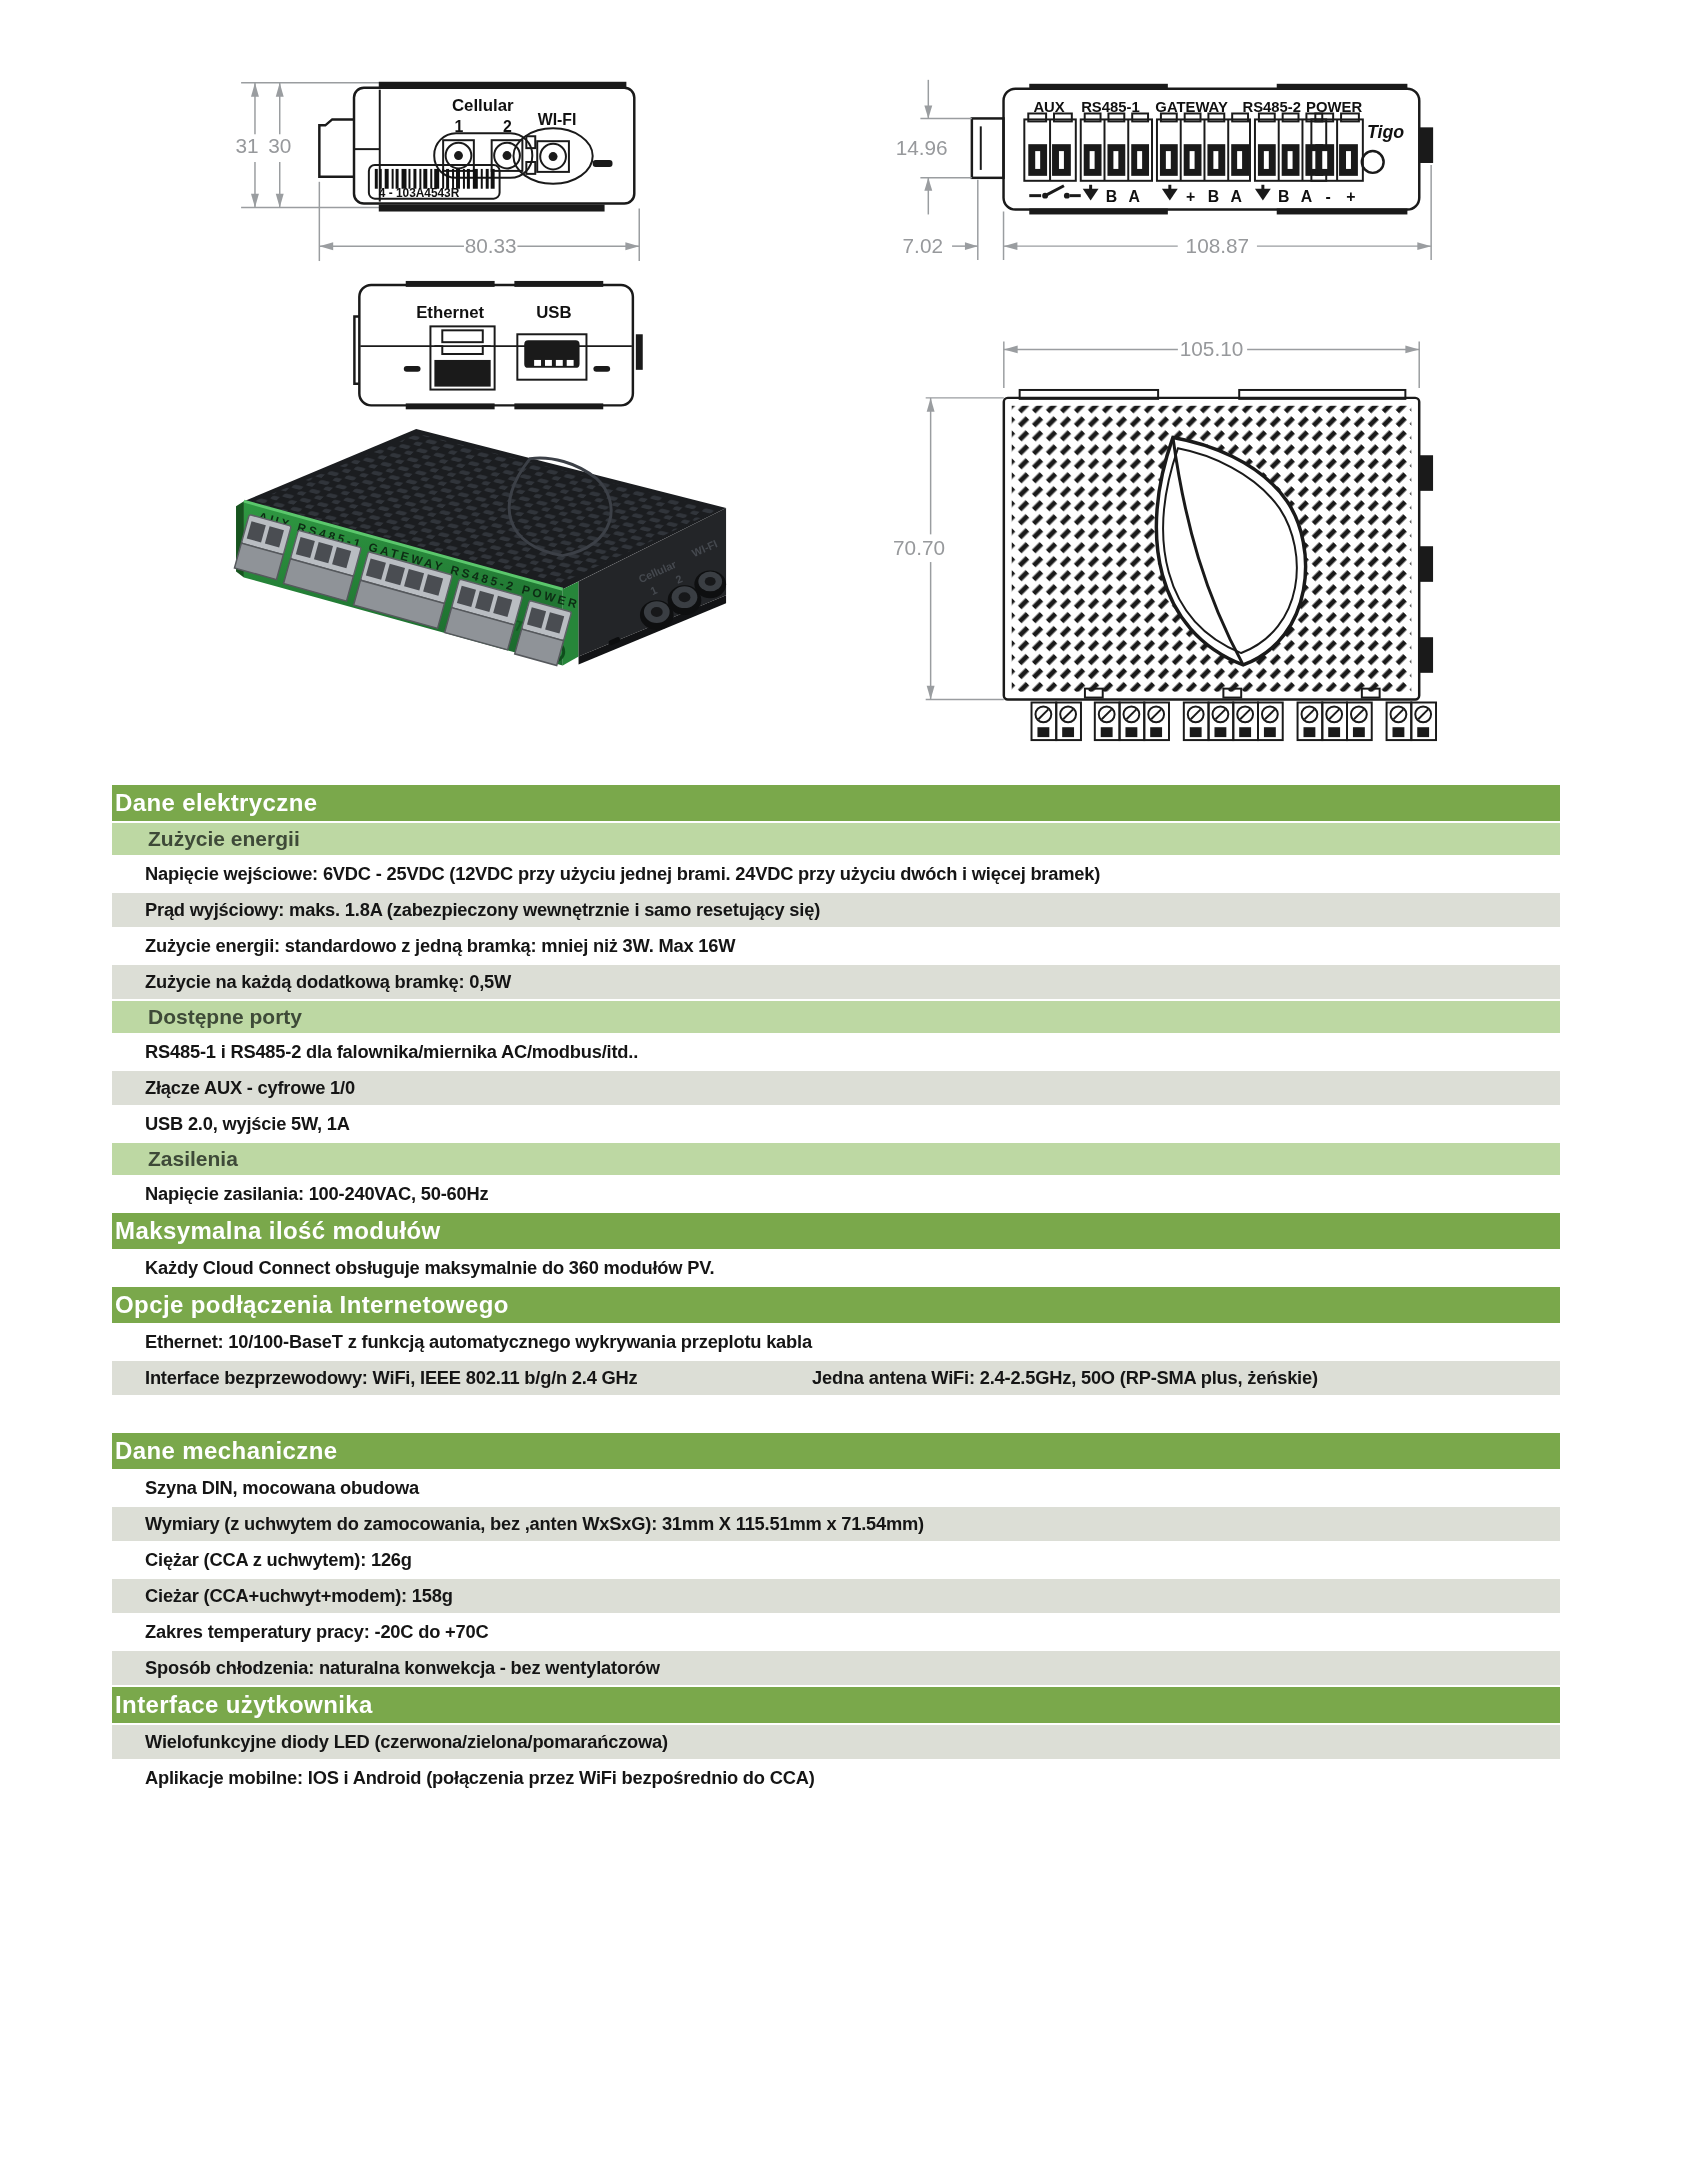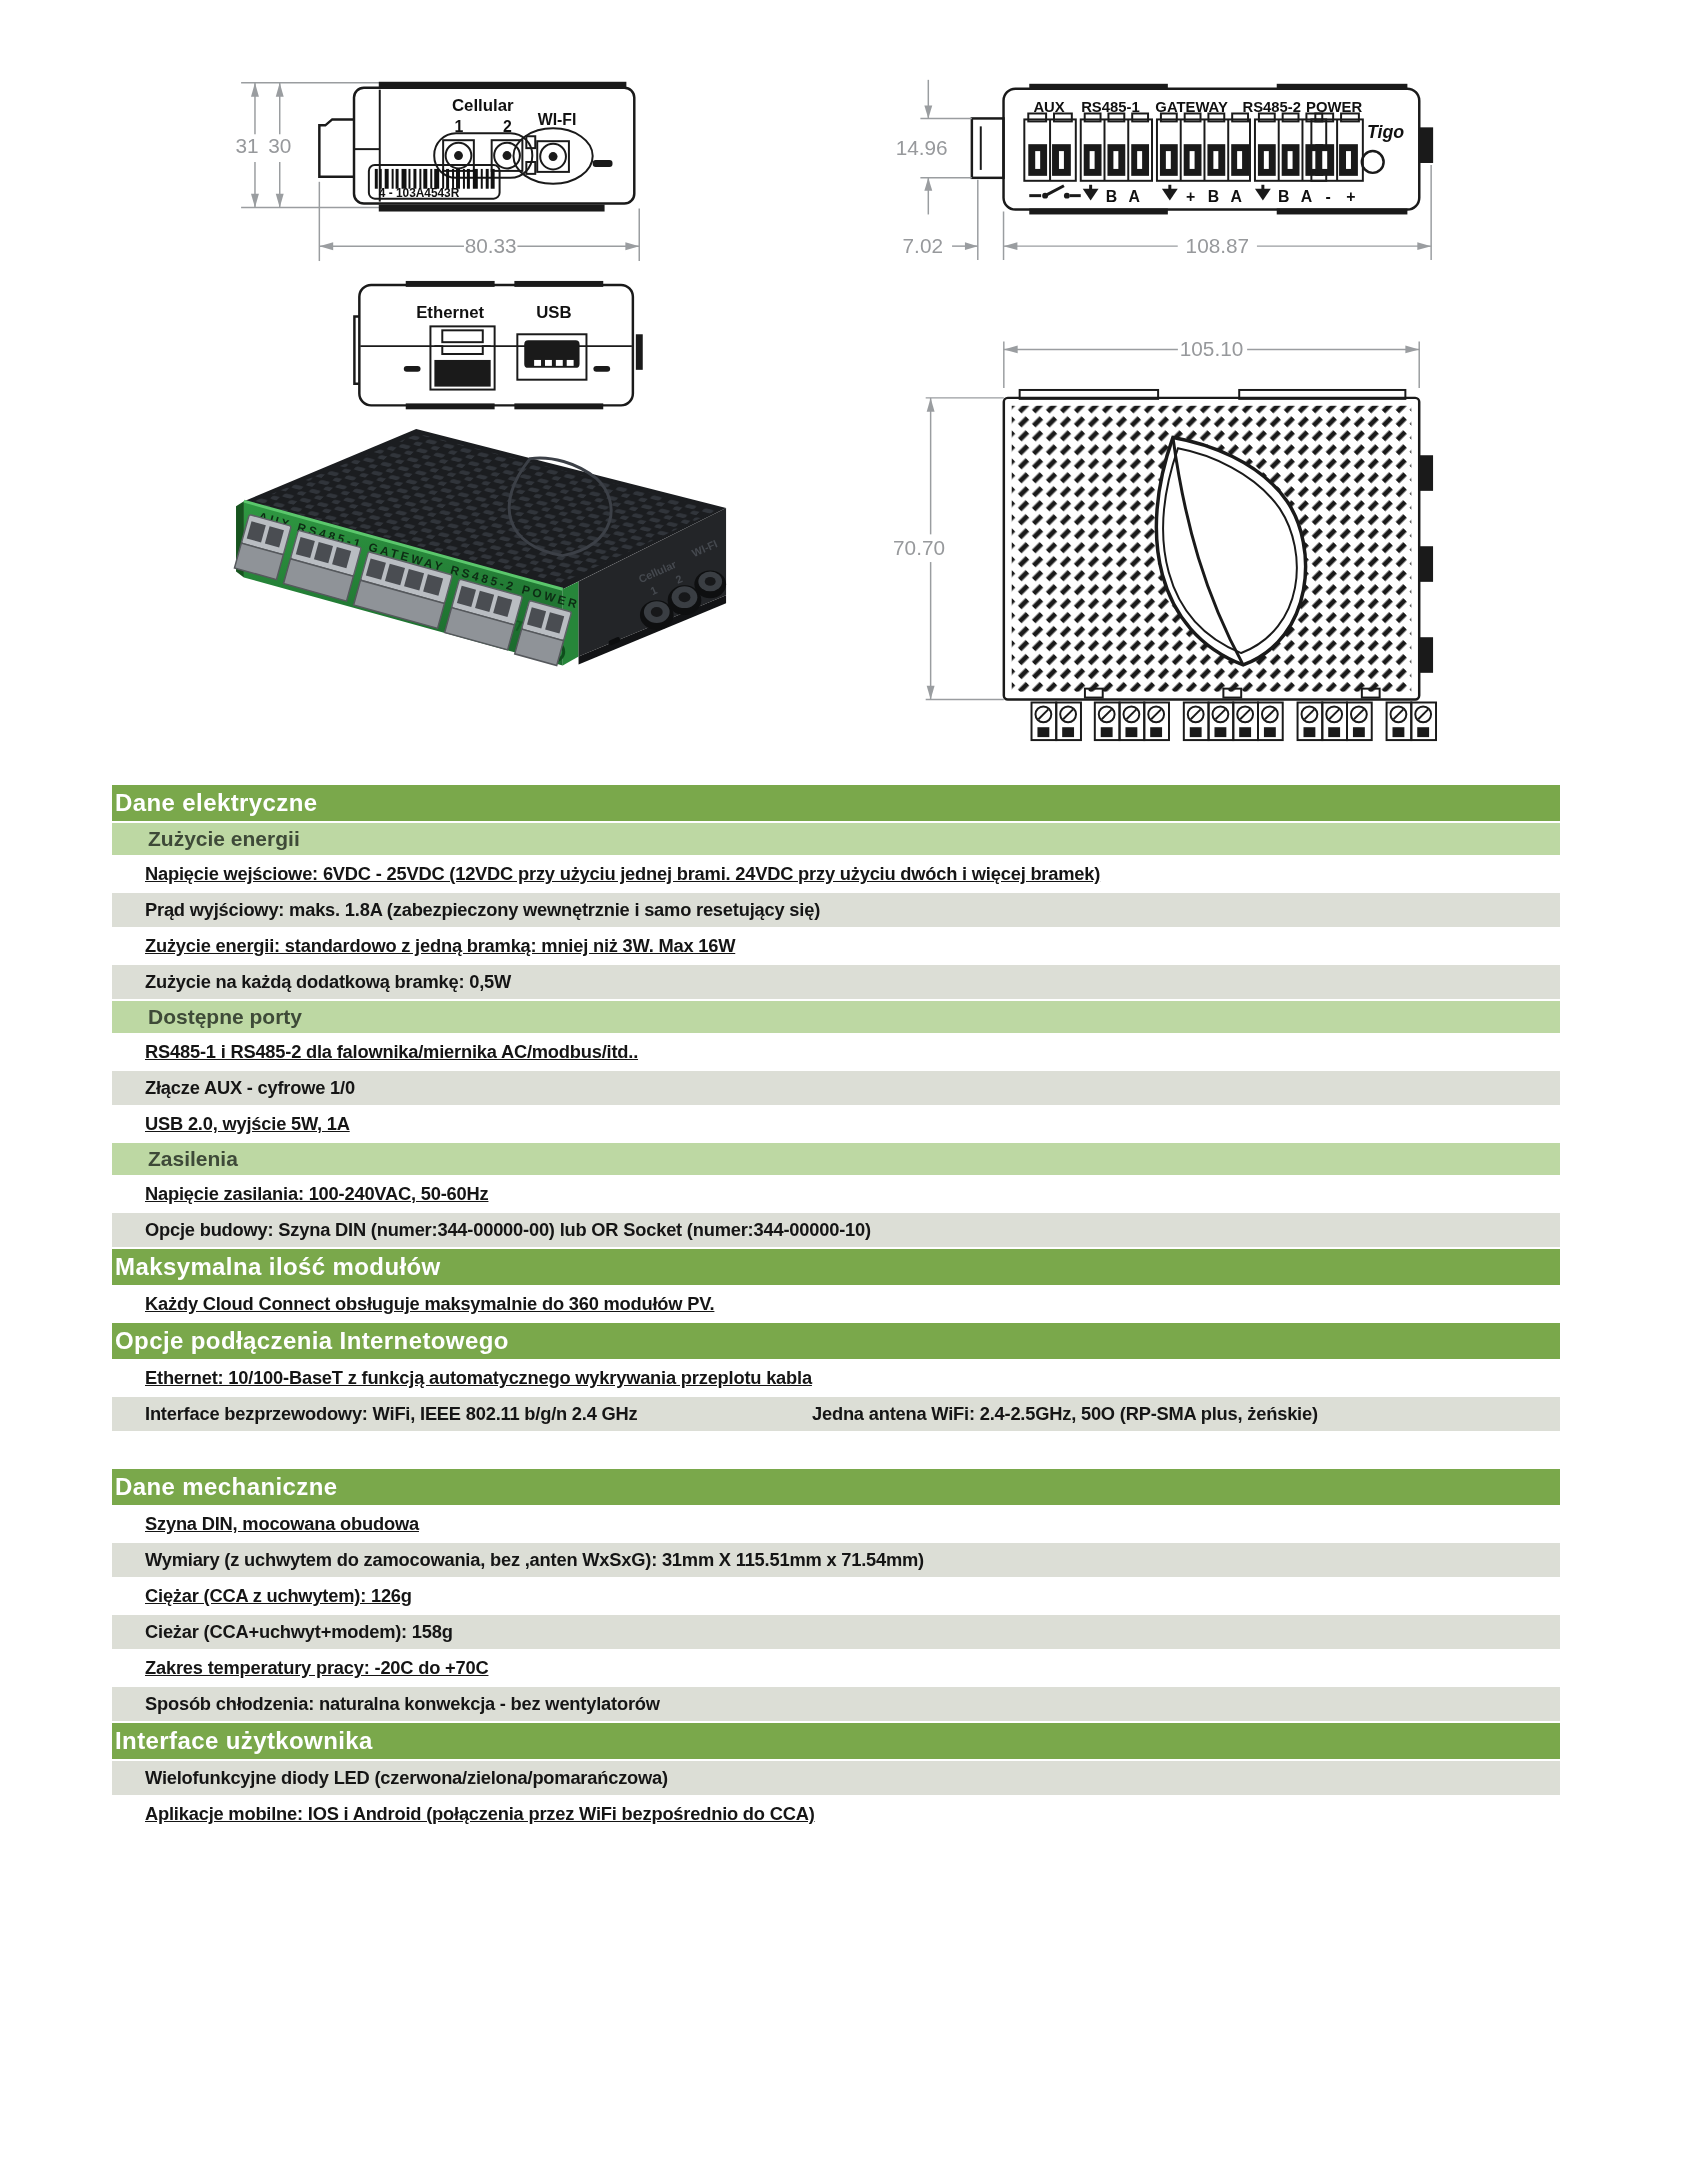--- a/index.html
+++ b/index.html
@@ -8,21 +8,21 @@
   .drw{position:absolute;}
   
   .spec{position:absolute;left:112px;top:783px;width:1448px;}
   .row{box-sizing:border-box;width:100%;display:flex;align-items:center;border-top:2px solid #ffffff;}
   .t-header{height:38px;background:#7aa84b;color:#ffffff;font-size:24px;font-weight:bold;
             padding-left:3px;letter-spacing:0.4px;}
   .t-sub{height:34px;background:#bdd8a3;color:#40four;}
   .t-sub{height:34px;background:#bdd8a3;color:#3e4a38;font-size:21px;font-weight:bold;padding-left:36px;}
   .t-row{height:36px;font-size:18.3px;font-weight:bold;color:#151515;padding-left:33px;letter-spacing:-0.2px;}
   .t-gray{background:#dcded6;}
-  .t-white{background:#ffffff;text-decoration:underline;}
+  .t-white{background:#ffffff;}
   .t-gap{height:36px;background:#ffffff;border-top:none;}
   .c1{flex:none;width:667px;}
   .c2{flex:none;text-align:center;}
   
   text{font-family:"Liberation Sans",sans-serif;}
   .lbl{font-weight:bold;fill:#111111;}
   .dim{fill:#97999c;font-size:21px;}
   .thin{stroke:#9a9da0;stroke-width:1.5;fill:none;}
   .ln{stroke:#1a1a1a;stroke-width:2.5;fill:none;}
   .ln2{stroke:#1a1a1a;stroke-width:2;fill:none;}
@@ -527,23 +527,20 @@
       </div>
     <div class="row t-row t-white">
         <span>USB 2.0, wyjście 5W, 1A</span>
       </div>
     <div class="row t-sub">
         <span>Zasilenia</span>
       </div>
     <div class="row t-row t-white">
         <span>Napięcie zasilania: 100-240VAC, 50-60Hz</span>
       </div>
-    <div class="row t-row t-gray">
-        <span>Opcje budowy: Szyna DIN (numer:344-00000-00) lub OR Socket (numer:344-00000-10)</span>
-      </div>
     <div class="row t-header">
         <span>Maksymalna ilość modułów</span>
       </div>
     <div class="row t-row t-white">
         <span>Każdy Cloud Connect obsługuje maksymalnie do 360 modułów PV.</span>
       </div>
     <div class="row t-header">
         <span>Opcje podłączenia Internetowego</span>
       </div>
     <div class="row t-row t-white">

